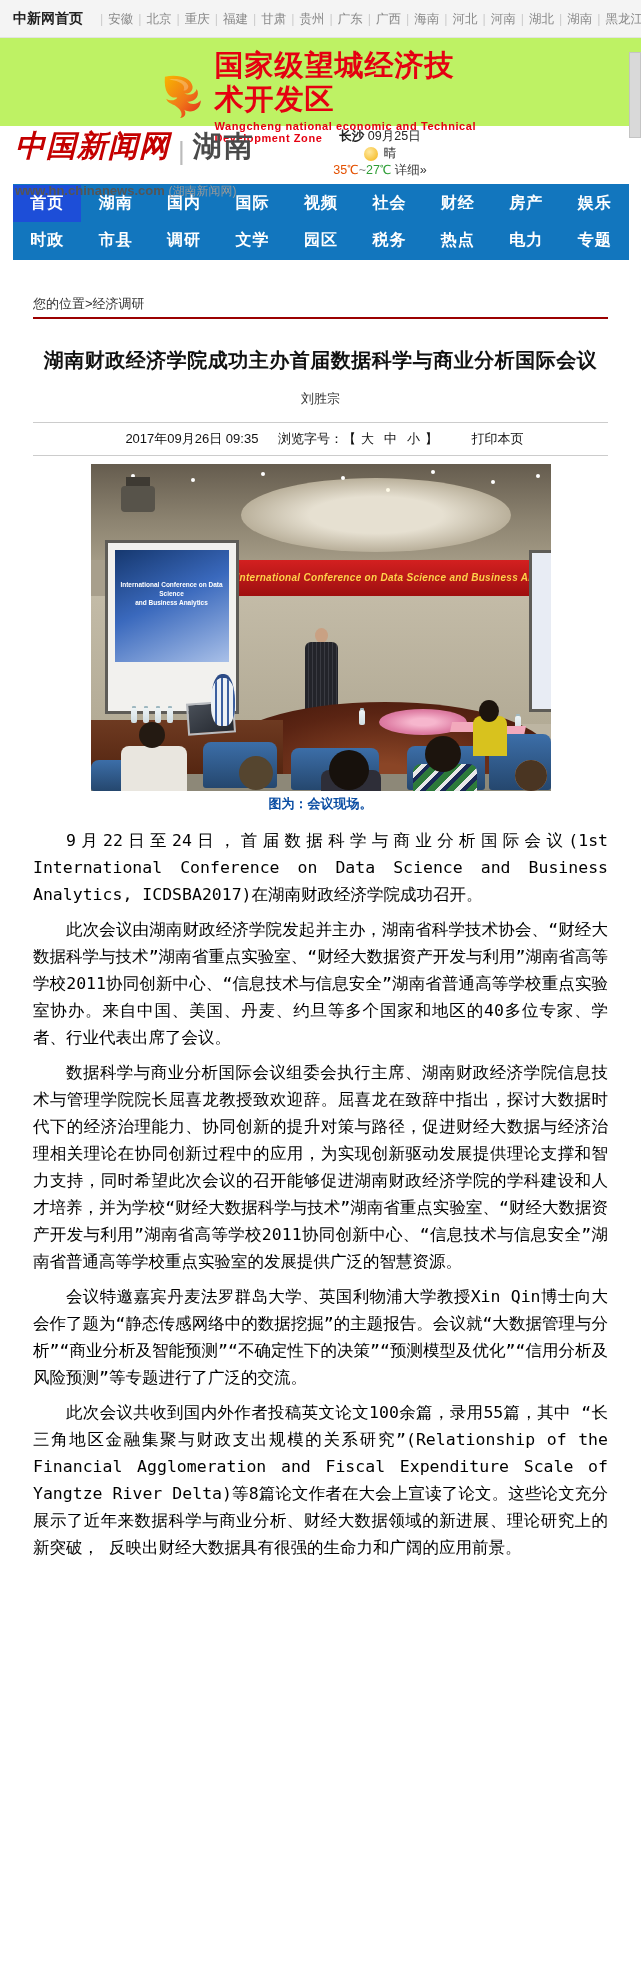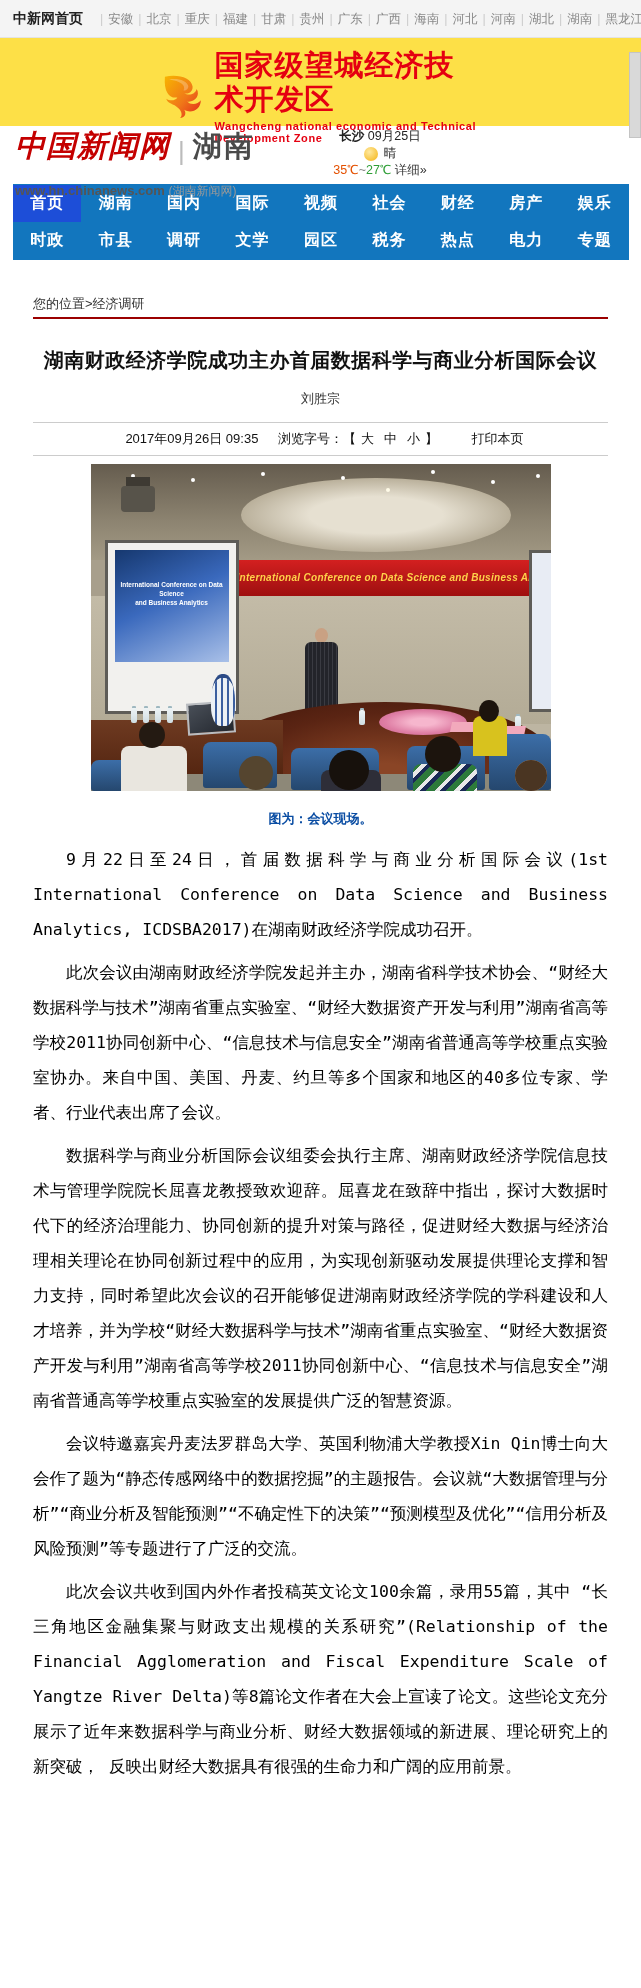--- a/index.html
+++ b/index.html
@@ -6,21 +6,21 @@
   html { background:#fff; }
   body { width:641px; margin:0; background:#fff; font-family:"Liberation Sans", sans-serif; color:#000; position:relative; }
 
   
   .topbar { height:38px; background:#f4f4f4; border-bottom:1px solid #e3e3e3; display:flex; align-items:center; padding-left:13px; white-space:nowrap; overflow:hidden; }
   .topbar .home { font-weight:bold; font-size:14px; color:#222; margin-right:12px; }
   .prov { font-size:12.5px; color:#888; text-decoration:none; }
   .prov::before { content:"|"; color:#ccc; margin:0 5px; }
 
   
-  .banner-wrap { position:relative; height:88px; background:#fde047; }
+  .banner-wrap { position:relative; height:88px; background:#bef264; }
   .scroll-strip { position:absolute; right:0; top:14px; width:12px; height:86px; background:#d9d9d9; border:1px solid #c4c4c4; }
   .banner { position:absolute; left:50%; transform:translateX(-50%); top:10px; display:flex; align-items:center; }
   .phoenix { width:62px; height:66px; margin-right:10px; }
   .banner-text { text-align:left; }
   .banner-title { font-size:29px; font-weight:bold; color:#e50011; letter-spacing:1px; line-height:34px; }
   .banner-sub { font-size:11px; font-weight:bold; color:#e50011; letter-spacing:0.6px; margin-top:4px; }
 
   
   .siteheader { position:relative; height:58px; }
   .logo-block { position:absolute; left:15px; top:0; }
@@ -82,23 +82,23 @@
   .ph-bottle { width:6px; height:15px; background:linear-gradient(#eef4f6,#cfdde2); border-radius:2px; box-shadow:0 -3px 0 -1px #9fb8c0; }
   .ph-card { width:26px; height:10px; background:#f2a9bc; transform:skewX(-12deg); }
   .ph-desk { top:256px; left:0; width:192px; height:64px; background:linear-gradient(#6e3a21,#50220e); }
   .ph-laptop { top:238px; left:96px; width:48px; height:32px; background:linear-gradient(150deg,#494f58,#23272e); border:2px solid #b9bcc0; transform:rotate(-4deg); }
   .ph-vase { top:214px; left:120px; width:24px; height:48px; border-radius:45% 45% 40% 40%; background:repeating-linear-gradient(90deg,#ecf1f5 0 4px,#3b5fa0 4px 6px); box-shadow:0 -5px 0 -1px #2c4b86; }
   .ph-chair { background:linear-gradient(#3c6ea8,#25476e); border-radius:8px 8px 3px 3px; }
   .ph-shirt { border-radius:8px 8px 0 0; }
   .ph-floor { top:310px; left:0; width:100%; height:17px; background:#8d8878; }
 
   
-  .caption { margin-top:19px; text-align:center; font-size:13px; font-weight:bold; color:#0a4da3; }
+  .caption { margin-top:4px; text-align:center; font-size:13px; font-weight:bold; color:#0a4da3; }
   .body-text { margin:14px 33px 0 33px; }
-  .body-text p { font-family:"DejaVu Sans Mono","Liberation Mono", monospace; font-size:16.5px; line-height:35px; color:#000; text-indent:2em; margin-top:8px; text-align:justify; }
+  .body-text p { font-family:"DejaVu Sans Mono","Liberation Mono", monospace; font-size:16.5px; line-height:27px; color:#000; text-indent:2em; margin-top:8px; text-align:justify; }
 </style>
 </head>
 <body>
 
 <div class="topbar">
   <span class="home">中新网首页</span>
   <span><a class="prov" href="#">安徽</a><a class="prov" href="#">北京</a><a class="prov" href="#">重庆</a><a class="prov" href="#">福建</a><a class="prov" href="#">甘肃</a><a class="prov" href="#">贵州</a><a class="prov" href="#">广东</a><a class="prov" href="#">广西</a><a class="prov" href="#">海南</a><a class="prov" href="#">河北</a><a class="prov" href="#">河南</a><a class="prov" href="#">湖北</a><a class="prov" href="#">湖南</a><a class="prov" href="#">黑龙江</a><a class="prov" href="#">江西</a></span>
 </div>
 
 <div class="banner-wrap">

